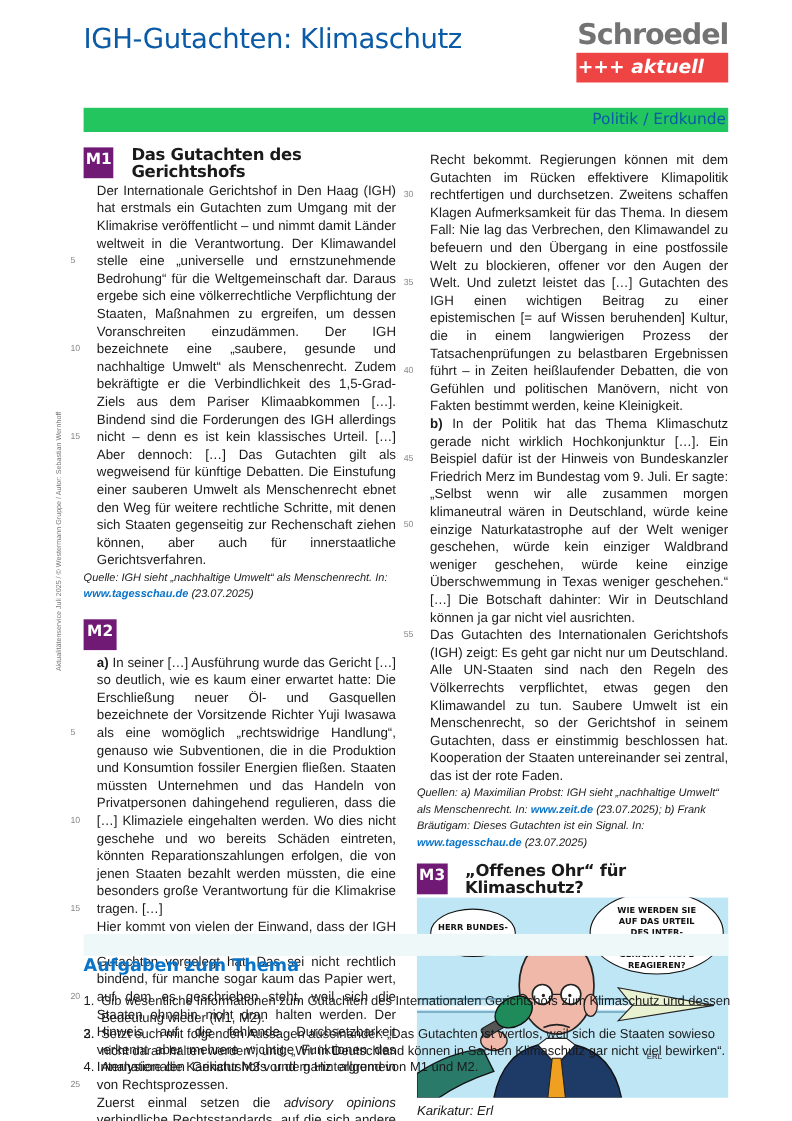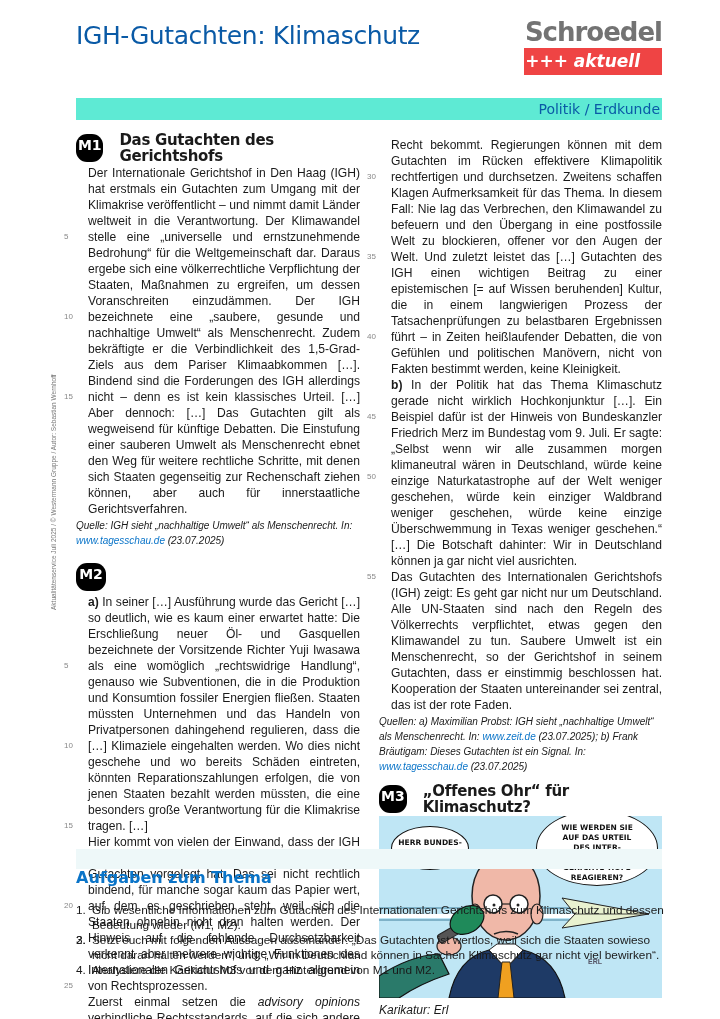--- a/index.html
+++ b/index.html
@@ -4,37 +4,37 @@
 <style>
   * { box-sizing: border-box; margin: 0; padding: 0; }
   html, body { width: 720px; height: 1019px; background: #ffffff; overflow: hidden; }
   body { position: relative; font-family: "Liberation Sans", "DejaVu Sans", sans-serif; color: #1a1a1a; }
 
   .title { position: absolute; left: 76px; top: 20px; font-family: "DejaVu Sans", sans-serif; font-size: 25px; line-height: 31px; color: #0a5aa6; letter-spacing: -0.4px; }
   .brand { position: absolute; left: 524px; top: 17px; width: 138px; text-align: right; }
   .brand-name { font-family: "DejaVu Sans", sans-serif; font-weight: bold; font-size: 26px; color: #737373; letter-spacing: -1px; line-height: 30px; }
   .brand-tag { margin-top: 1px; background: #ef4444; color: #fff; font-family: "DejaVu Sans", sans-serif; font-style: italic; font-weight: bold; font-size: 17px; height: 27px; line-height: 27px; padding-right: 22px; }
 
-  .subject-bar { position: absolute; left: 76px; top: 98px; width: 586px; height: 22px; background: #5eead4; text-align: right; padding-right: 2px; font-size: 14px; line-height: 22px; color: #0a5aa6; font-family: "DejaVu Sans", sans-serif; }
+  .subject-bar { position: absolute; left: 76px; top: 98px; width: 586px; height: 22px; background: #22c55e; text-align: right; padding-right: 2px; font-size: 14px; line-height: 22px; color: #0a5aa6; font-family: "DejaVu Sans", sans-serif; }
 
   .side-note { position: absolute; left: 50px; top: 610px; transform: rotate(-90deg); transform-origin: left top; font-size: 6.5px; color: #777; white-space: nowrap; }
 
   .col { position: absolute; font-size: 12.1px; line-height: 16px; }
   .col-left { left: 76px; top: 137px; width: 284px; }
   .col-right { left: 379px; top: 137px; width: 283px; }
 
   .m-head { display: flex; align-items: center; height: 22px; margin-bottom: 6px; }
-  .m-badge { background: #000000; color: #fff; font-weight: bold; font-size: 14px; width: 30px; height: 28px; line-height: 22px; text-align: center; font-family: "DejaVu Sans", sans-serif; border-radius: 11px; }
+  .m-badge { background: #701a75; color: #fff; font-weight: bold; font-size: 14px; width: 30px; height: 28px; line-height: 22px; text-align: center; font-family: "DejaVu Sans", sans-serif; }
   .m-title { margin-left: 16px; font-weight: bold; font-size: 15px; font-family: "DejaVu Sans", sans-serif; letter-spacing: -0.3px; }
 
   .body-text { padding-left: 12px; position: relative; text-align: justify; }
   .body-text p { text-align: justify; }
   .ln { position: absolute; left: -12px; font-size: 8px; color: #888; width: 10px; }
   .source { font-style: italic; font-size: 10px; line-height: 15px; margin-top: 1px; }
-  .source .link { color: #0a74c8; }
+  .source .link { color: #0a74c8; font-weight: bold; }
 
   .cartoon { position: relative; width: 283px; height: 182px; background: #bfe6f5; overflow: hidden; margin-top: 2px; }
   .caption { font-style: italic; font-size: 12px; margin-top: 4px; }
   .bubble { position: absolute; background: #fff; border: 1.5px solid #111; border-radius: 50%; font-family: "DejaVu Sans", sans-serif; font-weight: bold; font-size: 7.5px; line-height: 10px; text-align: center; display: flex; align-items: center; justify-content: center; color: #111; }
   .signature { position: absolute; left: 209px; top: 138px; font-size: 7px; font-weight: bold; color: #556; }
 
   .tasks-bar { position: absolute; left: 76px; top: 849px; width: 586px; height: 20px; background: #eef8f9; }
   .tasks { position: absolute; left: 76px; top: 870px; width: 600px; font-size: 11.8px; line-height: 15px; }
   .tasks-title { color: #0a74c8; font-weight: bold; font-size: 16px; margin-bottom: 18px; font-family: "DejaVu Sans", sans-serif; }
   .tasks ol { list-style: none; }

